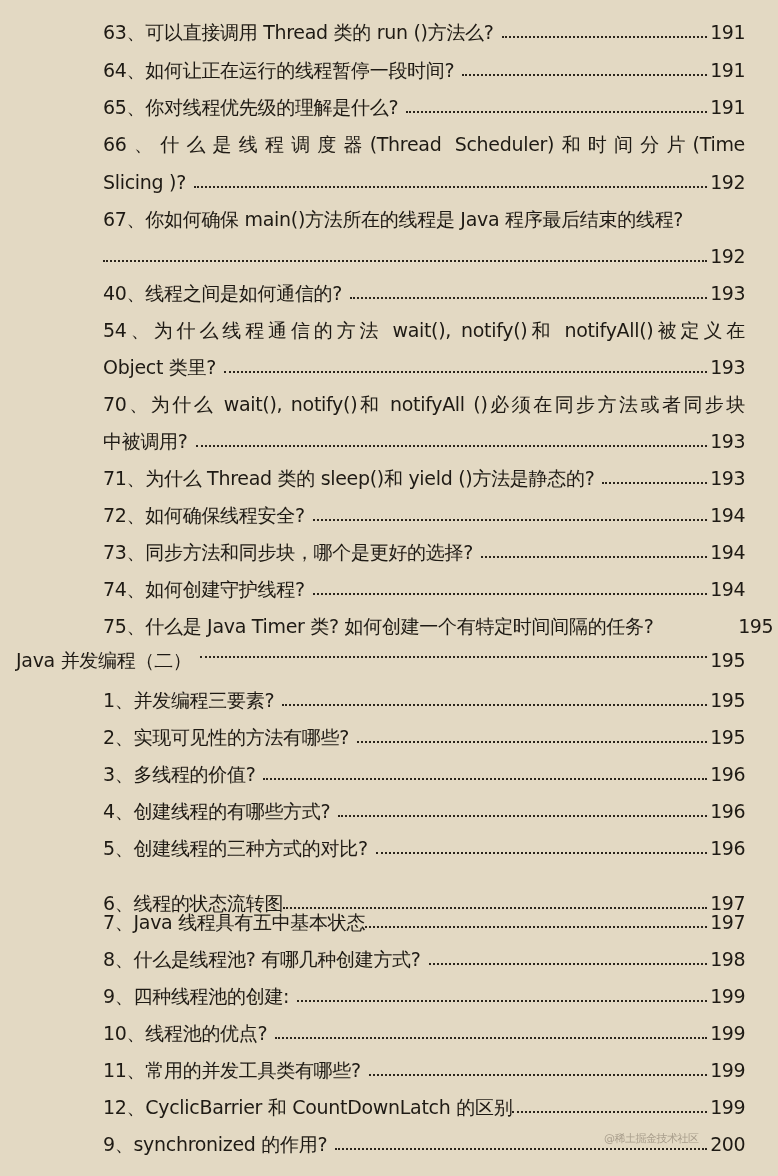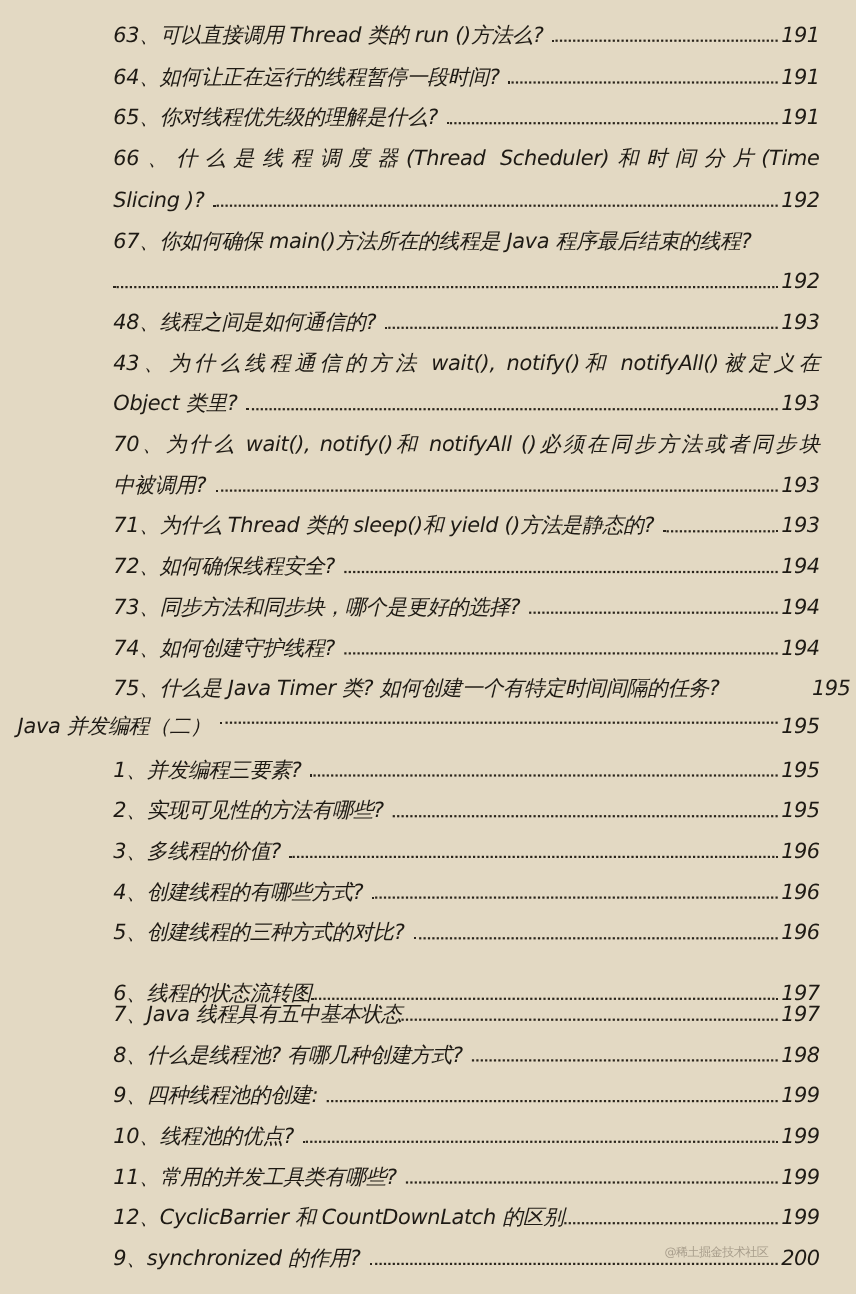--- a/index.html
+++ b/index.html
@@ -10,21 +10,20 @@
       color: #1e1a14;
       position: relative;
     }
     .page { position: absolute; left: 0; top: 0; width: 778px; height: 1176px; }
     .line {
       position: absolute;
       height: 30px;
       display: flex; align-items: flex-end;
       font-size: 19px; line-height: 24px;
       white-space: nowrap;
-      font-style: italic;
     }
     .line.sub { left: 103px; width: 642px; }
     .line.top { left: 16px; width: 729px; align-items: center; }
     .line .t { flex: 0 0 auto; letter-spacing: -0.3px; }
     .line .dots {
       flex: 1 1 auto; margin: 0 3px 6px 8px;
       border-bottom: 2px dotted #2a241b; height: 0;
     }
     .line .dots.tight { margin-left: 0; }
     .line .p { flex: 0 0 auto; letter-spacing: -0.5px; }
@@ -66,26 +65,26 @@
   </div>
   <div class="line sub" style="top:201px">
     <span class="t">67、你如何确保 main()方法所在的线程是 Java 程序最后结束的线程?</span>
   </div>
   <div class="line sub" style="top:238px">
     <span class="t"></span>
     <span class="dots tight"></span>
     <span class="p">192</span>
   </div>
   <div class="line sub" style="top:275px">
-    <span class="t">48、线程之间是如何通信的?</span>
+    <span class="t">40、线程之间是如何通信的?</span>
     <span class="dots"></span>
     <span class="p">193</span>
   </div>
   <div class="line sub wrap1" style="top:312px">
-    <span class="t">43、为什么线程通信的方法 wait(), notify()和 notifyAll()被定义在</span>
+    <span class="t">54、为什么线程通信的方法 wait(), notify()和 notifyAll()被定义在</span>
   </div>
   <div class="line sub" style="top:349px">
     <span class="t">Object 类里?</span>
     <span class="dots"></span>
     <span class="p">193</span>
   </div>
   <div class="line sub wrap1" style="top:386px">
     <span class="t">70、为什么 wait(), notify()和 notifyAll ()必须在同步方法或者同步块</span>
   </div>
   <div class="line sub" style="top:423px">

